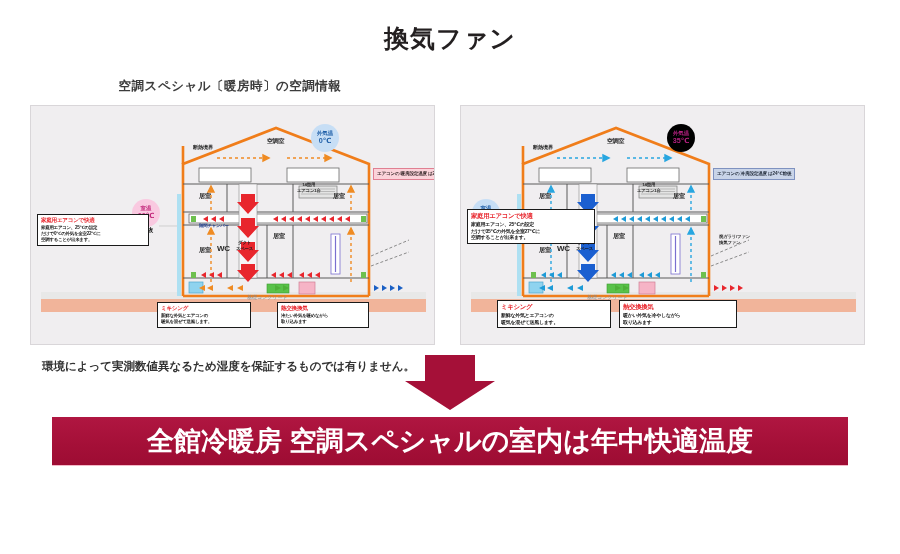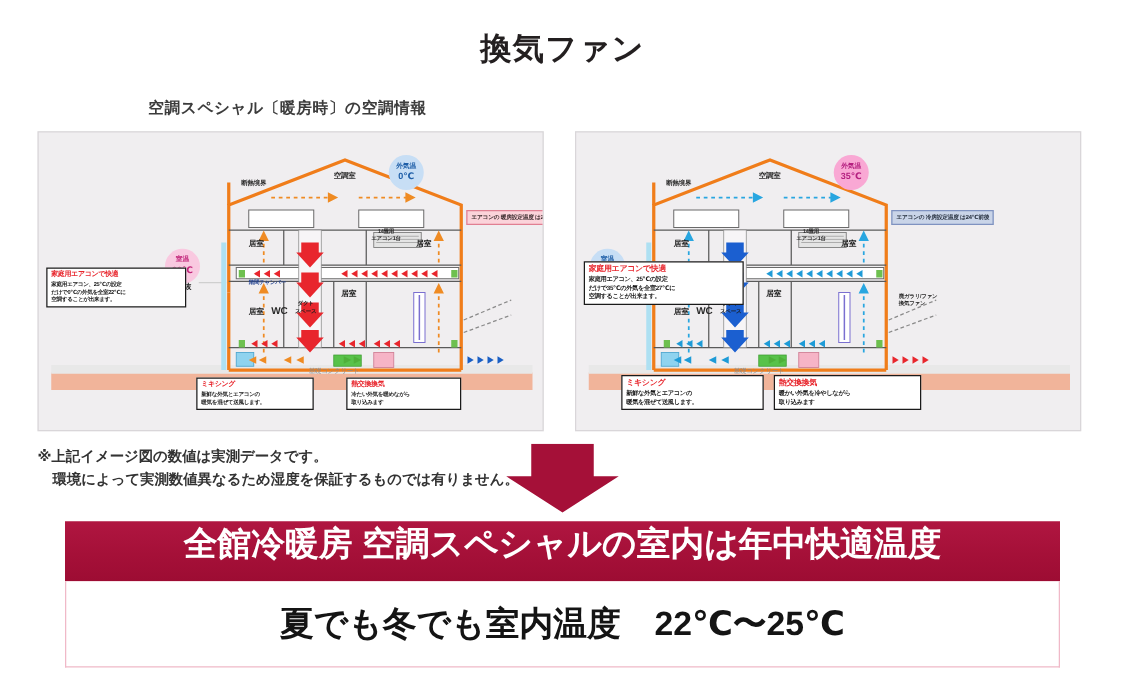--- a/index.html
+++ b/index.html
@@ -54,21 +54,21 @@
   
   .bubble{
     position:absolute;border-radius:50%;
     display:flex;flex-direction:column;align-items:center;justify-content:center;
     font-weight:bold;text-align:center;line-height:1.05;
   }
   .bubble .b1{font-size:5.4px;}
   .bubble .b2{font-size:7.2px;}
   .bubble.pink{background:#f9c9e0;color:#c2267a;}
   .bubble.blue{background:#c7def5;color:#1f5fa8;}
-  .bubble.magenta{background:#f9a8d4;color:#b52080;}
+  .bubble.magenta{background:#000000;color:#b52080;}
 
   
   .acbox{
     position:absolute;font-size:4.6px;font-weight:bold;line-height:1.35;
     padding:2px 3px;white-space:nowrap;letter-spacing:-.2px;
   }
   .acbox.warm{background:#fbd3da;border:1px solid #e07f92;color:#3a2a2c;}
   .acbox.cool{background:#c9d4e8;border:1px solid #7f92c0;color:#26303f;}
 
   
@@ -91,21 +91,21 @@
   }
   .disclaimer .l2{display:block;padding-left:12px;}
 
   
   .big-arrow{position:absolute;left:403px;top:355px;}
 
   
   .banner{
     position:absolute;left:52px;top:417px;width:796px;height:48px;
     background:linear-gradient(180deg,#b01641 0%,#a51038 55%,#9d0c33 100%);
-    display:flex;justify-content:center;
+    display:flex;align-items:center;justify-content:center;
     box-shadow:0 1px 0 #f3b9c8;
   }
   .banner-text{
     color:#ffffff;font-size:27px;font-weight:bold;letter-spacing:0px;
     white-space:nowrap;
   }
   .whitebox{
     position:absolute;left:52px;top:465px;width:794px;height:68px;
     background:#ffffff;border:1px solid #f0b9c8;border-top:none;
     display:flex;align-items:center;justify-content:center;
@@ -516,29 +516,25 @@
     <div class="callout big" style="left:158px;top:194px;width:110px;">
       <span class="ctitle">熱交換換気</span>
       <span class="cbody">
         <span>暖かい外気を冷やしながら</span>
         <span>取り込みます</span>
       </span>
     </div>
   </div>
 
   <div class="disclaimer">
-    <span class="l1">※上記イメージ図の数値は実測データです。</span>
     <span class="l2">環境によって実測数値異なるため湿度を保証するものでは有りません。</span>
   </div>
 
   <svg class="big-arrow" width="94" height="56" viewBox="0 0 94 56">
     <polygon points="22,0 72,0 72,26 92,26 47,55 2,26 22,26" fill="#a51038"></polygon>
   </svg>
 
   <div class="banner">
     <span class="banner-text">全館冷暖房 空調スペシャルの室内は年中快適温度</span>
   </div>
 
-  <div class="whitebox">
-    <span class="whitebox-text">夏でも冬でも室内温度　22℃〜25℃</span>
-  </div>
 
 </div>
 
 </body></html>

